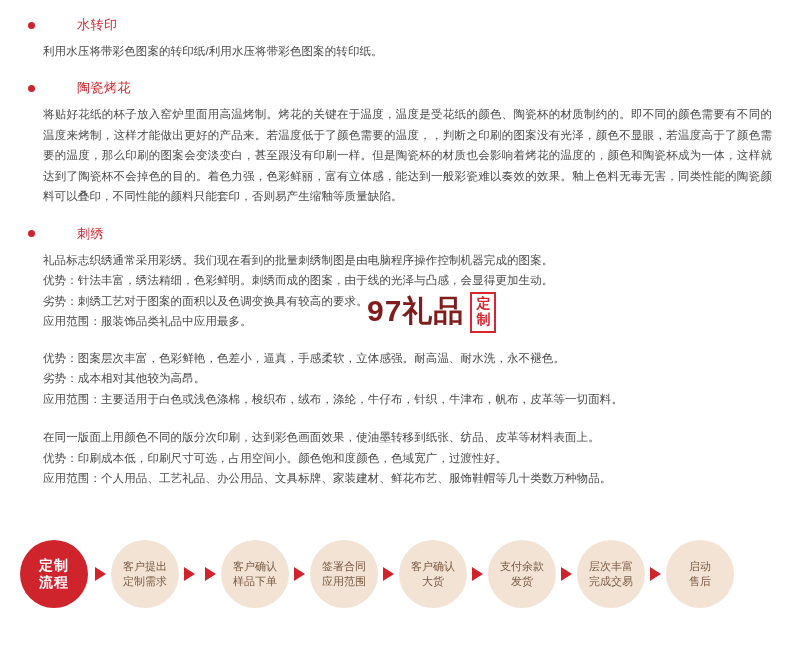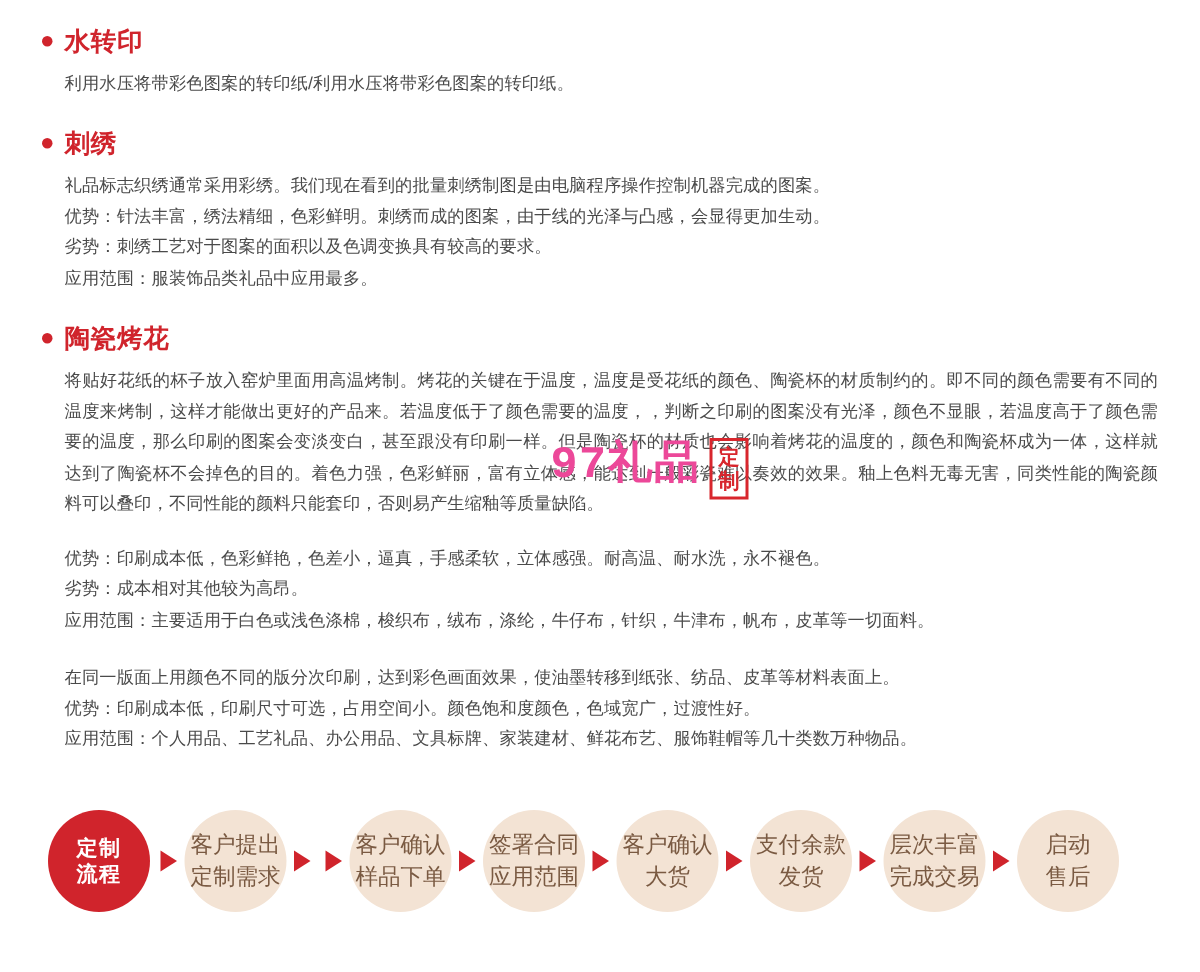--- a/index.html
+++ b/index.html
@@ -25,23 +25,24 @@
   }
   .bullet {
     width: 7px; height: 7px;
     border-radius: 50%;
     background: #d0242c;
     margin-right: 8px;
     flex: 0 0 auto;
   }
   .sec-title {
     color: #d0242c;
-    font-size: 17px;
-    font-weight: bold;
+    font-size: 13px;
+    font-weight: normal;
     letter-spacing: 0.5px;
+    margin-left: 34px;
   }
   .body-text {
     color: #4a4a4a;
     font-size: 11.5px;
     line-height: 1.78;
     margin-left: 15px;
     text-align: justify;
     letter-spacing: 0.1px;
   }
   .body-text p { margin: 0; }
@@ -56,45 +57,45 @@
   
   .watermark {
     position: absolute;
     left: 367px;
     top: 296px;
     display: flex;
     align-items: flex-start;
     pointer-events: none;
   }
   .wm-text {
-    color: #ec4899;
+    color: #7f1d1d;
     font-size: 30px;
     font-weight: bold;
-    font-family: Liberation Mono, monospace;
+    font-family: Liberation Sans, sans-serif;
     letter-spacing: 1px;
     line-height: 1;
   }
   .wm-badge {
     margin-left: 6px;
     margin-top: -4px;
     border: 2px solid #d8262d;
     color: #d8262d;
     font-size: 14px;
     font-weight: bold;
-    font-family: Liberation Sans, sans-serif;
+    font-family: Liberation Mono, monospace;
     width: 26px;
     padding: 2px 2px 3px 2px;
     text-align: center;
     line-height: 1.15;
   }
 
   
   .flow {
     position: absolute;
-    left: 32px;
+    left: 20px;
     top: 540px;
     display: flex;
     align-items: center;
     width: 744px;
   }
   .flow-badge {
     width: 68px; height: 68px;
     border-radius: 50%;
     background: #d0242c;
     color: #ffffff;
@@ -110,21 +111,21 @@
   }
   .flow-step {
     width: 68px; height: 68px;
     border-radius: 50%;
     background: #f3e3d4;
     color: #7a5a42;
     display: flex;
     flex-direction: column;
     align-items: center;
     justify-content: center;
-    font-size: 15px;
+    font-size: 11px;
     line-height: 1.4;
     flex: 0 0 auto;
     text-align: center;
   }
   .flow-step span { display: block; }
   .arrow {
     width: 0; height: 0;
     border-top: 7px solid transparent;
     border-bottom: 7px solid transparent;
     border-left: 11px solid #d0242c;
@@ -141,46 +142,46 @@
   <div class="section s1">
     <div class="sec-head">
       <span class="bullet"></span>
       <span class="sec-title">水转印</span>
     </div>
     <div class="body-text">
       <p>利用水压将带彩色图案的转印纸/利用水压将带彩色图案的转印纸。</p>
     </div>
   </div>
 
+  <div class="section s3">
+    <div class="sec-head">
+      <span class="bullet"></span>
+      <span class="sec-title">陶瓷烤花</span>
+    </div>
+    <div class="body-text">
+      <p>将贴好花纸的杯子放入窑炉里面用高温烤制。烤花的关键在于温度，温度是受花纸的颜色、陶瓷杯的材质制约的。即不同的颜色需要有不同的温度来烤制，这样才能做出更好的产品来。若温度低于了颜色需要的温度，，判断之印刷的图案没有光泽，颜色不显眼，若温度高于了颜色需要的温度，那么印刷的图案会变淡变白，甚至跟没有印刷一样。但是陶瓷杯的材质也会影响着烤花的温度的，颜色和陶瓷杯成为一体，这样就达到了陶瓷杯不会掉色的目的。着色力强，色彩鲜丽，富有立体感，能达到一般彩瓷难以奏效的效果。釉上色料无毒无害，同类性能的陶瓷颜料可以叠印，不同性能的颜料只能套印，否则易产生缩釉等质量缺陷。</p>
+    </div>
+  </div>
+
   <div class="section s2">
     <div class="sec-head">
       <span class="bullet"></span>
       <span class="sec-title">刺绣</span>
     </div>
     <div class="body-text">
       <p>礼品标志织绣通常采用彩绣。我们现在看到的批量刺绣制图是由电脑程序操作控制机器完成的图案。</p>
       <p>优势：针法丰富，绣法精细，色彩鲜明。刺绣而成的图案，由于线的光泽与凸感，会显得更加生动。</p>
       <p>劣势：刺绣工艺对于图案的面积以及色调变换具有较高的要求。</p>
       <p>应用范围：服装饰品类礼品中应用最多。</p>
     </div>
   </div>
 
-  <div class="section s3">
-    <div class="sec-head">
-      <span class="bullet"></span>
-      <span class="sec-title">陶瓷烤花</span>
-    </div>
-    <div class="body-text">
-      <p>将贴好花纸的杯子放入窑炉里面用高温烤制。烤花的关键在于温度，温度是受花纸的颜色、陶瓷杯的材质制约的。即不同的颜色需要有不同的温度来烤制，这样才能做出更好的产品来。若温度低于了颜色需要的温度，，判断之印刷的图案没有光泽，颜色不显眼，若温度高于了颜色需要的温度，那么印刷的图案会变淡变白，甚至跟没有印刷一样。但是陶瓷杯的材质也会影响着烤花的温度的，颜色和陶瓷杯成为一体，这样就达到了陶瓷杯不会掉色的目的。着色力强，色彩鲜丽，富有立体感，能达到一般彩瓷难以奏效的效果。釉上色料无毒无害，同类性能的陶瓷颜料可以叠印，不同性能的颜料只能套印，否则易产生缩釉等质量缺陷。</p>
-    </div>
-  </div>
-
   <div class="section s4">
     <div class="body-text">
-      <p>优势：印刷成本低，色彩鲜艳，色差小，逼真，手感柔软，立体感强。耐高温、耐水洗，永不褪色。</p>
+      <p>优势：图案层次丰富，色彩鲜艳，色差小，逼真，手感柔软，立体感强。耐高温、耐水洗，永不褪色。</p>
       <p>劣势：成本相对其他较为高昂。</p>
       <p>应用范围：主要适用于白色或浅色涤棉，梭织布，绒布，涤纶，牛仔布，针织，牛津布，帆布，皮革等一切面料。</p>
     </div>
   </div>
 
   <div class="section s5">
     <div class="body-text">
       <p>在同一版面上用颜色不同的版分次印刷，达到彩色画面效果，使油墨转移到纸张、纺品、皮革等材料表面上。</p>
       <p>优势：印刷成本低，印刷尺寸可选，占用空间小。颜色饱和度颜色，色域宽广，过渡性好。</p>
       <p>应用范围：个人用品、工艺礼品、办公用品、文具标牌、家装建材、鲜花布艺、服饰鞋帽等几十类数万种物品。</p>

